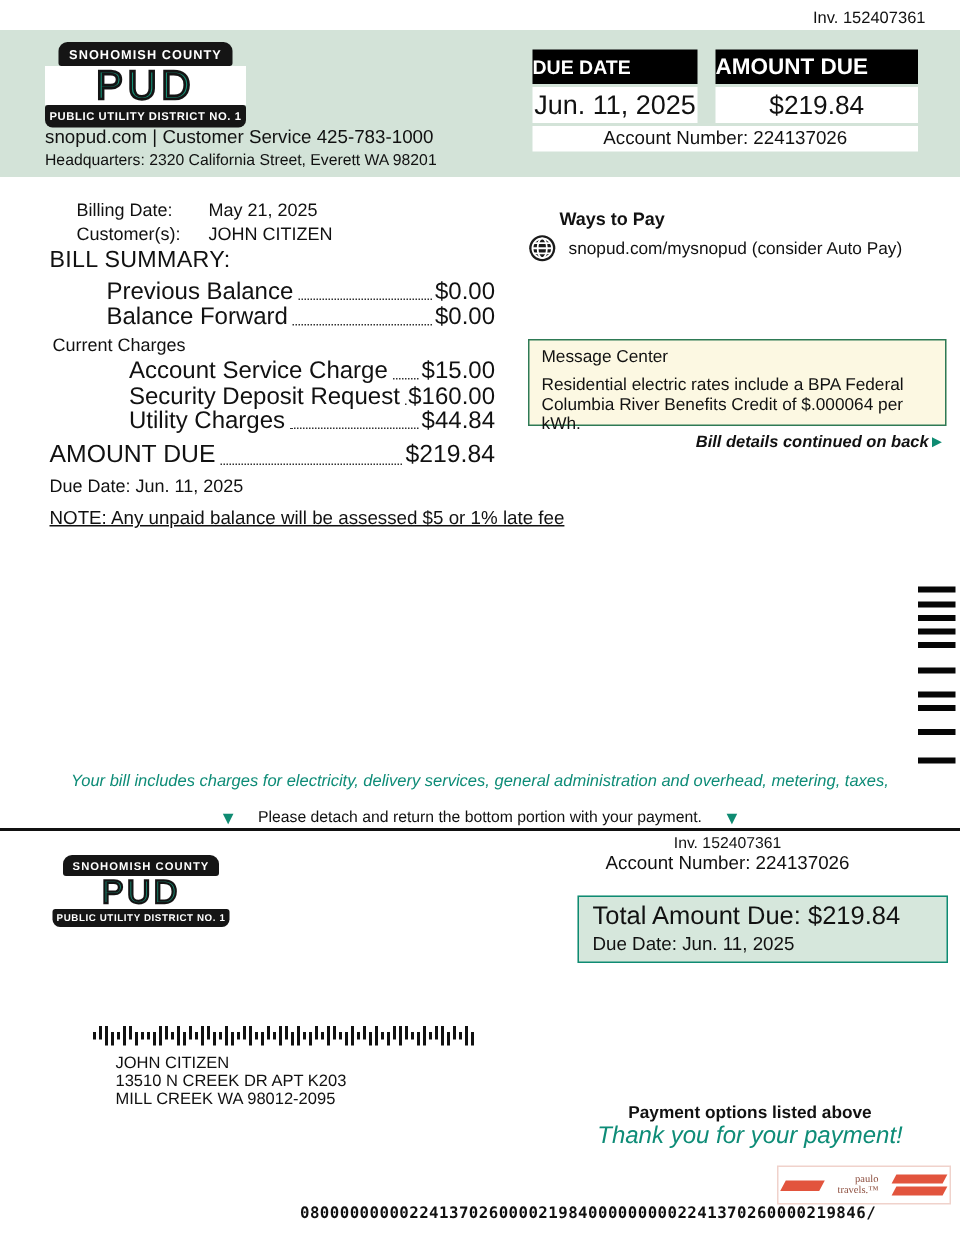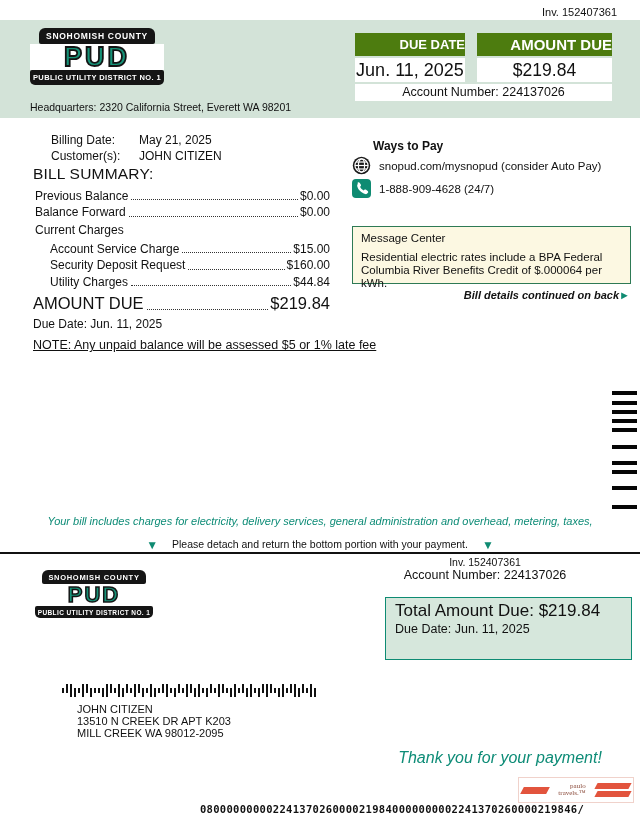--- a/index.html
+++ b/index.html
@@ -11,51 +11,51 @@
 
   
   .band{position:absolute;top:20px;left:0;right:0;height:98px;background:#d3e3d8;}
 
   
   .logo{position:absolute;left:30px;top:28px;width:134px;}
   .logo .l-top{background:#151515;color:#fff;font-weight:bold;font-size:8.5px;
                letter-spacing:.7px;text-align:center;padding:3px 2px;width:112px;margin:0 auto;
                border-radius:6px 6px 2px 2px;}
   .logo .l-mid{background:#fff;text-align:center;padding:0 2px;line-height:26px;height:26px;}
-  .logo .l-mid span{font-weight:700;font-size:27px;letter-spacing:3px;color:#169277;
+  .logo .l-mid span{font-weight:400;font-size:27px;letter-spacing:3px;color:#169277;
                -webkit-text-stroke:1.8px #141414;}
   .logo .l-bot{background:#151515;color:#fff;font-weight:bold;font-size:7.5px;letter-spacing:.4px;
                text-align:center;padding:3px 2px;border-radius:2px 2px 5px 5px;}
   .contact1{position:absolute;left:30px;top:84px;font-size:12.5px;}
   .contact2{position:absolute;left:30px;top:101px;font-size:10.5px;}
 
   
   .hdr-box{position:absolute;top:33px;}
-  .hdr-box .hb-label{background:#4d7c0f;color:#fff;font-weight:bold;text-align:right;
+  .hdr-box .hb-label{background:#000000;color:#fff;font-weight:bold;text-align:left;
                      height:23px;line-height:23px;}
   .hdr-box .hb-value{background:#fff;text-align:center;height:24px;line-height:24px;margin-top:2px;}
   .box-due{left:355px;width:110px;}
   .box-due .hb-label{font-size:13px;}
   .box-due .hb-value{font-size:18px;}
   .box-amt{left:477px;width:135px;}
   .box-amt .hb-label{font-size:15px;}
   .box-amt .hb-value{font-size:17.5px;}
   .acct-strip{position:absolute;left:355px;top:84px;width:257px;height:17px;background:#fff;
               text-align:center;font-size:12.5px;line-height:17px;}
 
   
   .info-grid{position:absolute;left:35px;top:133px;font-size:12px;line-height:15.5px;}
   .info-grid .ig-row{display:flex;margin-left:16px;}
   .info-grid .ig-label{width:88px;}
   .bs-title{position:absolute;left:33px;top:165px;font-size:15.5px;letter-spacing:.2px;}
   .leader-rows{position:absolute;left:35px;width:295px;}
   .lr-a{top:186px;}
   .cur-label{position:absolute;left:35px;top:223px;font-size:12px;}
   .lr-b{top:239px;left:50px;width:280px;}
-  .leader-row{display:flex;align-items:flex-end;font-size:12px;height:16.5px;}
+  .leader-row{display:flex;font-size:16px;height:16.5px;margin-left:36px;}
   .leader{flex:1;border-bottom:1.4px dotted #333;margin:0 2px 2.5px 3px;}
   .amt-row{position:absolute;left:33px;top:294px;width:297px;display:flex;align-items:flex-end;
            font-size:16.5px;}
   .amt-row .leader{border-bottom:1.8px dotted #333;margin-bottom:3px;}
   .due-line{position:absolute;left:33px;top:317px;font-size:12px;}
   .note-line{position:absolute;left:33px;top:338px;font-size:12.5px;text-decoration:underline;}
 
   
   .ways-title{position:absolute;left:373px;top:139px;font-size:12px;font-weight:600;}
   .pay-list{position:absolute;left:352px;top:154px;width:278px;}
@@ -81,21 +81,21 @@
 
   
   .stub-inv{position:absolute;left:360px;width:250px;top:556px;text-align:center;font-size:10.5px;}
   .stub-acct{position:absolute;left:360px;width:250px;top:568px;text-align:center;font-size:12.5px;}
   .logo.small{left:35px;top:570px;width:118px;}
   .logo.small .l-top{font-size:7.5px;width:100px;padding:2.5px 2px;}
   .logo.small .l-mid{height:22px;line-height:22px;}
   .logo.small .l-mid span{font-size:22px;-webkit-text-stroke:1.5px #141414;letter-spacing:2px;}
   .logo.small .l-bot{font-size:6.5px;padding:2.5px 2px;}
   .total-box{position:absolute;left:385px;top:597px;width:227px;background:#d6e7dc;
-             border:1.5px solid #0e8b73;padding:3px 9px 23px;}
+             border:1.5px solid #0e8b73;padding:3px 9px 5px;}
   .total-line{font-size:17px;}
   .total-due{font-size:12.5px;margin-top:1px;}
 
   .barcode{position:absolute;left:62px;top:684px;height:13px;display:flex;align-items:center;}
   .barcode .bar{width:2px;margin-right:2px;background:#111;display:inline-block;}
   .barcode .F{height:13px;}
   .barcode .A{height:9px;align-self:flex-start;}
   .barcode .D{height:9px;align-self:flex-end;}
   .barcode .T{height:5px;align-self:center;}
   .address{position:absolute;left:77px;top:704px;font-size:11px;line-height:11.9px;}
@@ -129,20 +129,21 @@
 
   <div class="inv-top">Inv. 152407361</div>
 
   <div class="band"></div>
 
   <div class="logo">
     <div class="l-top">SNOHOMISH COUNTY</div>
     <div class="l-mid"><span>PUD</span></div>
     <div class="l-bot">PUBLIC UTILITY DISTRICT NO. 1</div>
   </div>
+  <div class="contact1">snopud.com | Customer Service 425-783-1000</div>
   <div class="contact2">Headquarters: 2320 California Street, Everett WA 98201</div>
 
   <div class="hdr-box box-due">
     <div class="hb-label">DUE DATE</div>
     <div class="hb-value">Jun. 11, 2025</div>
   </div>
   <div class="hdr-box box-amt">
     <div class="hb-label">AMOUNT DUE</div>
     <div class="hb-value">$219.84</div>
   </div>
@@ -212,29 +213,20 @@
               <circle cx="12" cy="12" r="8.3"></circle>
               <ellipse cx="12" cy="12" rx="3.9" ry="8.3"></ellipse>
               <line x1="3.7" y1="12" x2="20.3" y2="12"></line>
               <line x1="4.9" y1="7.6" x2="19.1" y2="7.6"></line>
               <line x1="4.9" y1="16.4" x2="19.1" y2="16.4"></line>
             </g>
           </svg>
       </span>
       <span>snopud.com/mysnopud (consider Auto Pay)</span>
     </div>
-    <div class="pay-item">
-      <span class="pay-icon">
-        <svg viewBox="0 0 24 24" width="19" height="19">
-            <rect width="24" height="24" rx="5" fill="#0f8b72"></rect>
-            <path fill="#fff" d="M7.1 4.6c.7-.7 1.9-.6 2.5.2l1.5 2c.5.7.4 1.6-.2 2.2l-.7.7c.4 1 1.1 2 1.9 2.8.8.8 1.8 1.5 2.8 1.9l.7-.7c.6-.6 1.5-.7 2.2-.2l2 1.5c.8.6.9 1.8.2 2.5l-.8.8c-.7.7-1.7 1-2.6.7-2.3-.6-4.5-1.9-6.3-3.7-1.8-1.8-3.1-4-3.7-6.3-.3-.9 0-1.9.7-2.6z"></path>
-          </svg>
-      </span>
-      <span>1-888-909-4628 (24/7)</span>
-    </div>
   </div>
 
   <div class="msg-box">
     <div>Message Center</div>
     <div class="msg-body">Residential electric rates include a BPA Federal Columbia River Benefits Credit of $.000064 per kWh.</div>
   </div>
 
   <div class="continued">
     <span>Bill details continued on back</span><span class="arrow">►</span>
   </div>
@@ -340,20 +332,21 @@
       <span class="bar F"></span>
       <span class="bar D"></span>
     </div>
 
   <div class="address">
     <div>JOHN CITIZEN</div>
     <div>13510 N CREEK DR APT K203</div>
     <div>MILL CREEK WA 98012-2095</div>
   </div>
 
+  <div class="pay-options">Payment options listed above</div>
   <div class="thank-you">Thank you for your payment!</div>
 
   <div class="stamp">
     <div class="s-bar"></div>
     <div class="s-text">
       <div>paulo</div>
       <div>travels.™</div>
     </div>
     <div class="s-right">
         <div></div>

